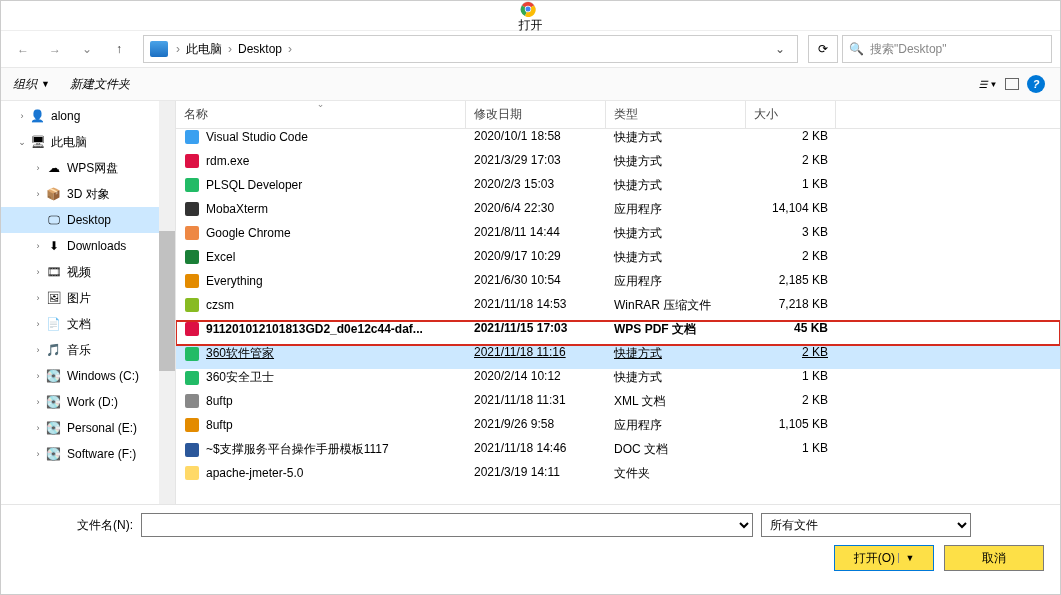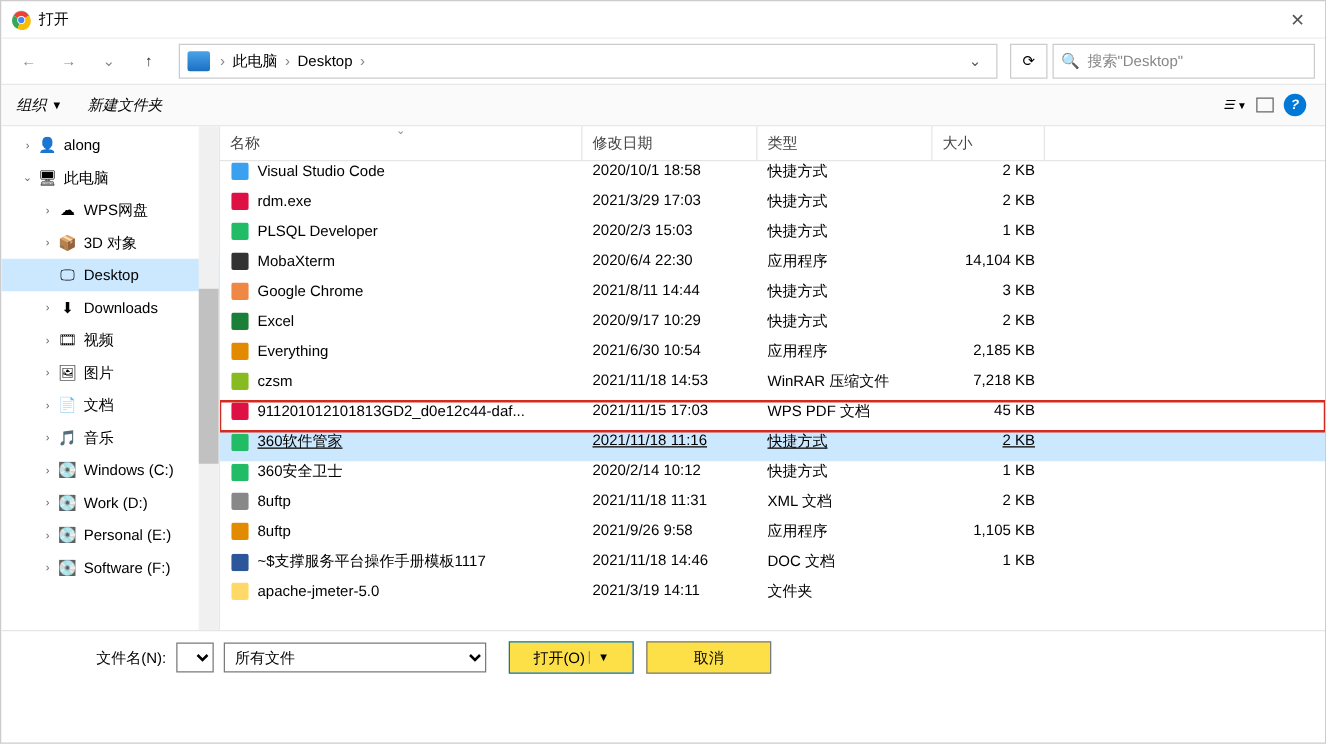--- a/index.html
+++ b/index.html
@@ -1,18 +1,18 @@
 <!DOCTYPE html>
 <html><head>
 <meta charset="utf-8">
 <style>
 * { box-sizing: border-box; margin: 0; padding: 0; font-family: "Microsoft YaHei", "Segoe UI", sans-serif; font-size: 12px; }
 body { background: #fff; width: 1061px; height: 595px; overflow: hidden; border: 1px solid #ccc; }
 
-.titlebar { height: 30px; display: flex; align-items: center; padding: 0 8px; border-bottom: 1px solid #eee; }
+.titlebar { height: 30px; display: flex; align-items: center; padding: 0 8px; border-bottom: 1px solid #eee; flex-direction: column; }
 .titlebar .chrome-icon { width: 16px; height: 16px; margin-right: 6px; }
 .titlebar .title { flex: 1; }
 .titlebar .close { font-size: 14px; color: #555; padding: 0 8px; cursor: pointer; }
 
 .navbar { height: 36px; display: flex; align-items: center; padding: 4px 8px; gap: 4px; }
 .nav-btn { width: 28px; height: 28px; display: flex; align-items: center; justify-content: center; color: #888; }
 .nav-btn.enabled { color: #333; cursor: pointer; }
 .addr-box { flex: 1; display: flex; align-items: center; border: 1px solid #ccc; background: #fff; height: 28px; padding: 0 6px; margin: 0 6px; }
 .addr-icon { width: 18px; height: 16px; background: #0078d7; margin-right: 6px; display: inline-block; }
 .crumb { padding: 0 4px; }
@@ -44,29 +44,29 @@
 .lh-col { display: flex; align-items: center; padding: 0 8px; color: #444; border-right: 1px solid #e5e5e5; position: relative; }
 .lh-sort { position: absolute; left: 50%; top: -2px; transform: translateX(-50%); color: #888; font-size: 9px; }
 .col-name { width: 290px; }
 .col-date { width: 140px; }
 .col-type { width: 140px; }
 .col-size { width: 90px; text-align: right; }
 
 .list-body { flex: 1; overflow: hidden; }
 .row { display: flex; height: 24px; align-items: flex-start; }
 .row.sel { background: #cce8ff; text-decoration: underline; }
-.row.hl { outline: 2px solid #d52b1e; outline-offset: -1px; }
+.row.hl { outline: 2px solid #d52b1e; outline-offset: -1px; font-weight: bold; }
 .cell { padding: 0 8px; white-space: nowrap; overflow: hidden; text-overflow: ellipsis; }
 .cell.name { width: 290px; display: flex; align-items: center; }
 .cell.date { width: 140px; }
 .cell.type { width: 140px; }
 .cell.size { width: 90px; text-align: right; justify-content: flex-end; }
 .ficon { width: 16px; height: 16px; margin-right: 6px; display: inline-flex; align-items: center; justify-content: center; flex-shrink: 0; }
 
-.bottom { border-top: 1px solid #e5e5e5; padding: 8px 12px; display: flex; flex-direction: row; gap: 18px; }
+.bottom { border-top: 1px solid #e5e5e5; padding: 8px 12px; display: flex; flex-direction: column; gap: 8px; }
 .btm-row { display: flex; align-items: center; gap: 8px; }
 .btm-row .lbl { width: 120px; text-align: right; }
 .btm-row select, .btm-row .combo { height: 24px; border: 1px solid #7a7a7a; background: #fff; padding: 0 4px; }
 .btm-row .combo.name { flex: 1; max-width: 612px; }
 .btm-row .combo.filter { width: 210px; }
 .btm-buttons { display: flex; justify-content: flex-end; gap: 10px; padding-right: 4px; }
 .btn { height: 26px; width: 100px; border: 1px solid #7a7a7a; background: #fde047; display: flex; align-items: center; justify-content: center; cursor: pointer; }
 .btn.primary { border: 1px solid #0078d7; }
 
 .icon-monitor { background: linear-gradient(#4aa3e8,#1b6fc2); border-radius: 2px; }

